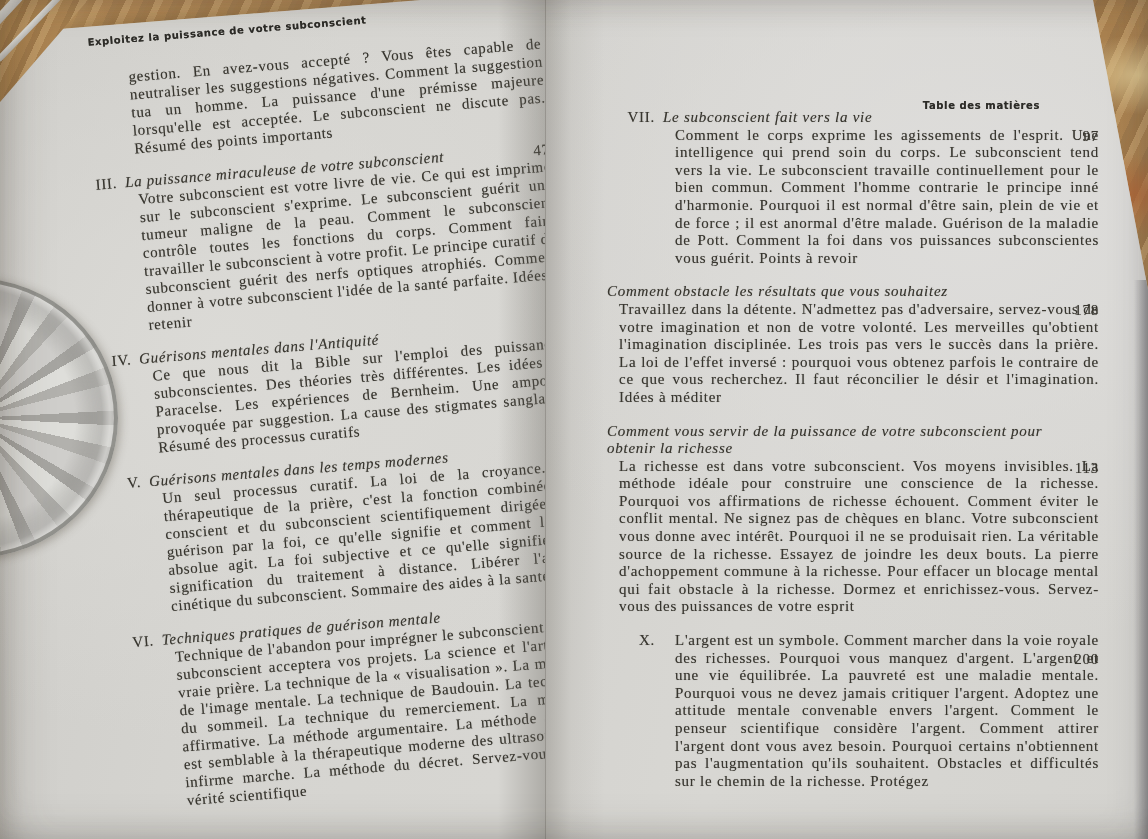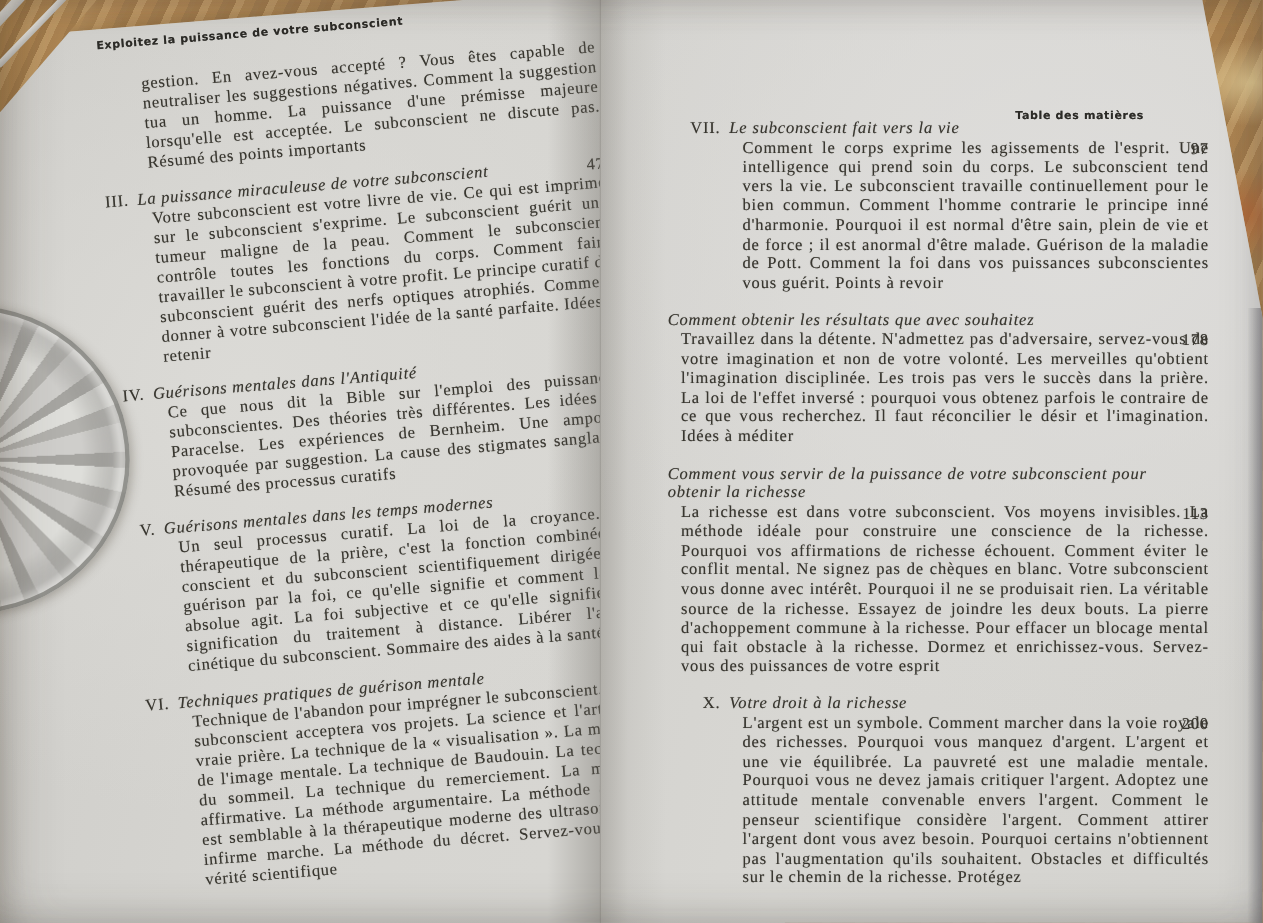--- a/index.html
+++ b/index.html
@@ -189,38 +189,37 @@
         <div class="num">VII.</div>
         <div class="ebody">
           <div class="title">Le subconscient fait vers la vie</div>
           <div class="pageno" style="top:19px;">97</div>
           <div class="desc">Comment le corps exprime les agissements de l'esprit. Une intelligence qui prend soin du corps. Le subconscient tend vers la vie. Le subconscient travaille continuellement pour le bien commun. Comment l'homme contrarie le principe inné d'harmonie. Pourquoi il est normal d'être sain, plein de vie et de force ; il est anormal d'être malade. Guérison de la maladie de Pott. Comment la foi dans vos puissances subconscientes vous guérit. Points à revoir</div>
         </div>
       </div>
 
       <div class="entry">
         <div class="ebody">
-          <div class="title">Comment obtenir les résultats que avec souhaitez</div>
+          <div class="title">Comment obstacle les résultats que vous souhaitez</div>
           <div class="pageno" style="top:19px;">178</div>
           <div class="desc">Travaillez dans la détente. N'admettez pas d'adversaire, servez-vous de votre imagination et non de votre volonté. Les merveilles qu'obtient l'imagination disciplinée. Les trois pas vers le succès dans la prière. La loi de l'effet inversé : pourquoi vous obtenez parfois le contraire de ce que vous recherchez. Il faut réconcilier le désir et l'imagination. Idées à méditer</div>
         </div>
       </div>
 
       <div class="entry">
         <div class="ebody">
           <div class="title">Comment vous servir de la puissance de votre subconscient pour obtenir la richesse</div>
           <div class="pageno" style="top:37px;">113</div>
           <div class="desc">La richesse est dans votre subconscient. Vos moyens invisibles. La méthode idéale pour construire une conscience de la richesse. Pourquoi vos affirmations de richesse échouent. Comment éviter le conflit mental. Ne signez pas de chèques en blanc. Votre subconscient vous donne avec intérêt. Pourquoi il ne se produisait rien. La véritable source de la richesse. Essayez de joindre les deux bouts. La pierre d'achoppement commune à la richesse. Pour effacer un blocage mental qui fait obstacle à la richesse. Dormez et enrichissez-vous. Servez-vous des puissances de votre esprit</div>
         </div>
       </div>
 
       <div class="entry">
         <div class="num">X.</div>
         <div class="ebody">
-          <div class="title">Votre droit à la richesse</div>
           <div class="pageno" style="top:19px;">200</div>
           <div class="desc">L'argent est un symbole. Comment marcher dans la voie royale des richesses. Pourquoi vous manquez d'argent. L'argent et une vie équilibrée. La pauvreté est une maladie mentale. Pourquoi vous ne devez jamais critiquer l'argent. Adoptez une attitude mentale convenable envers l'argent. Comment le penseur scientifique considère l'argent. Comment attirer l'argent dont vous avez besoin. Pourquoi certains n'obtiennent pas l'augmentation qu'ils souhaitent. Obstacles et difficultés sur le chemin de la richesse. Protégez</div>
         </div>
       </div>
 
     </div>
 
     <div class="right-edge-shade"></div>
   </div>
 

